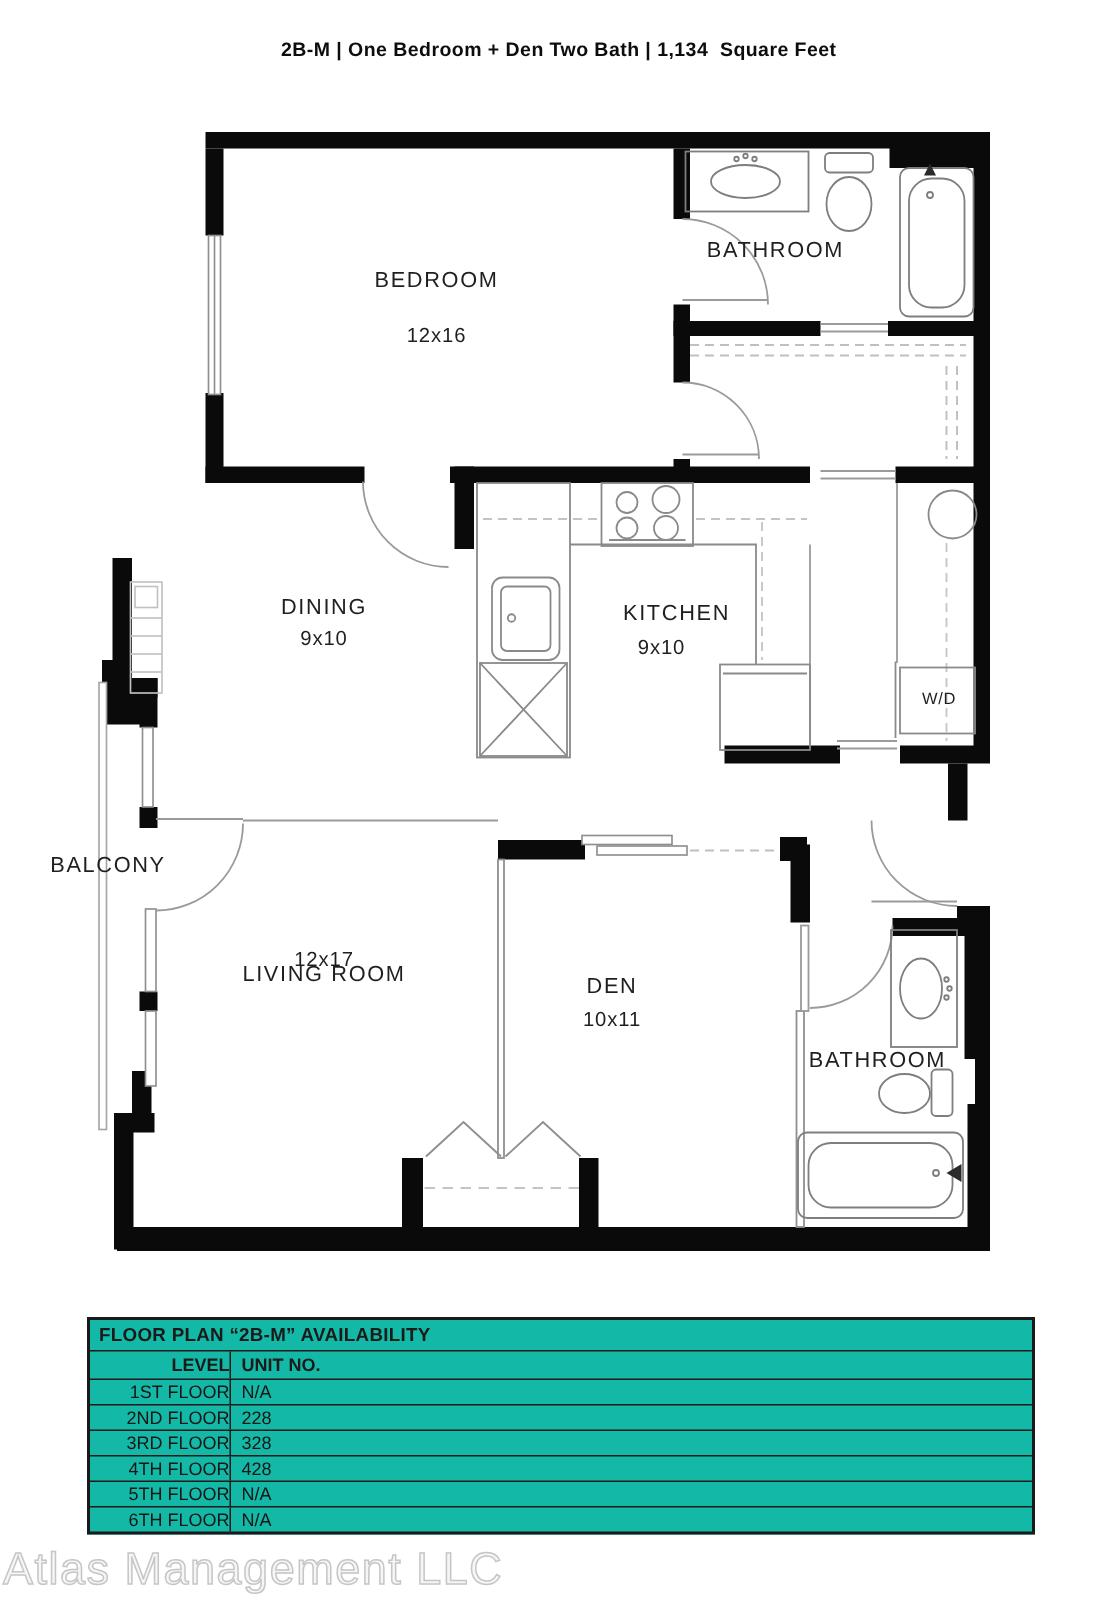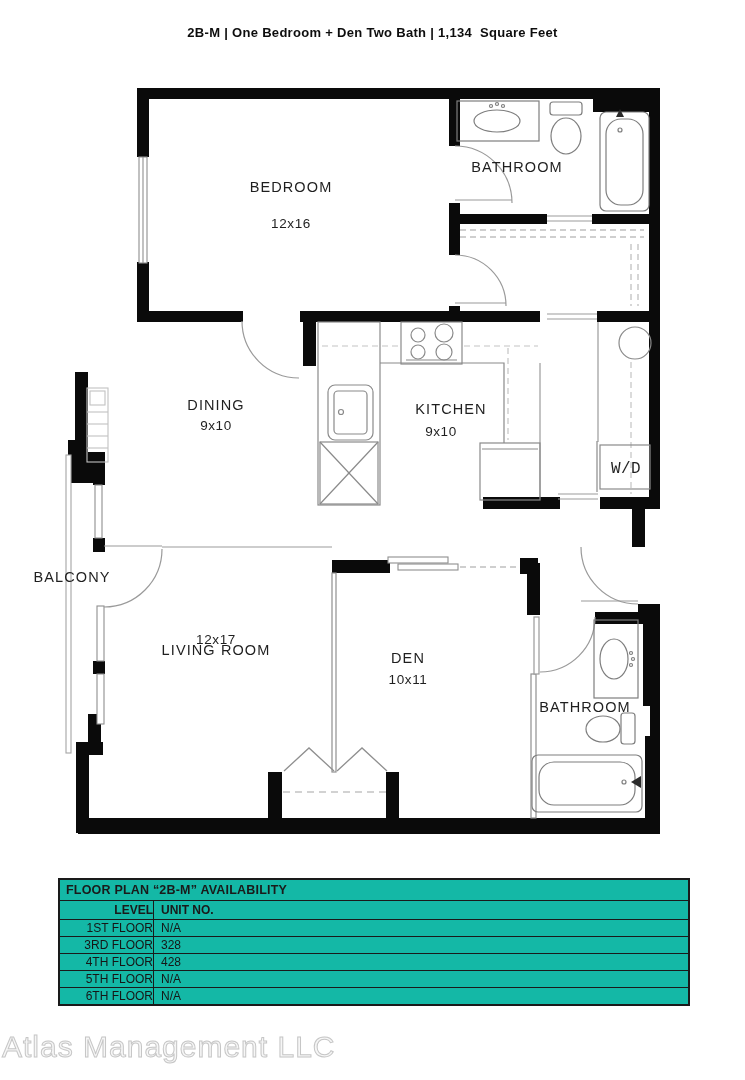--- a/index.html
+++ b/index.html
@@ -4,21 +4,21 @@
 <style>
   html,body{margin:0;padding:0;background:#fff;}
   .page{position:relative;width:745px;height:1080px;background:#fff;overflow:hidden;
         font-family:"Liberation Sans",sans-serif;color:#1a1a1a;}
   .page-title{position:absolute;top:25px;left:50%;transform:translateX(-50%);
         font-size:13px;font-weight:700;letter-spacing:.3px;color:#0d0d0d;white-space:pre;}
   svg.plan{position:absolute;top:0;left:0;}
   .room-label,.room-dims{position:absolute;transform:translateX(-50%);white-space:nowrap;
         font-size:14.5px;letter-spacing:1.1px;color:#1f1f1f;line-height:1;}
   .room-dims{font-size:13.5px;letter-spacing:.6px;}
-  .room-label.small{font-size:16px;letter-spacing:.4px;font-family:Liberation Mono, monospace;}
+  .room-label.small{font-size:11px;letter-spacing:.4px;}
   
   .avail-table{position:absolute;left:58px;top:878px;width:628px;border:2px solid #1a1a1a;background:#14b8a6;}
   .tbl-title{height:20px;line-height:20px;font-size:12.5px;font-weight:700;padding-left:6px;letter-spacing:.2px;}
   .tbl-row{display:flex;border-top:1.5px solid #1a1a1a;}
   .tbl-row .c1{width:87px;flex:none;border-right:1.5px solid #1a1a1a;padding-left:6px;text-align:right;}
   .tbl-row .c2{flex:1;padding-left:7px;}
   .tbl-row.head .c1,.tbl-row.head .c2{font-weight:700;font-size:12px;height:18px;line-height:18px;}
   .tbl-row.data .c1,.tbl-row.data .c2{font-size:12px;height:16px;line-height:16px;color:#161616;}
   .footnote{position:absolute;left:223px;top:1033px;font-size:10.5px;font-style:italic;
         color:#222;z-index:3;letter-spacing:.1px;}
@@ -241,20 +241,24 @@
     <div class="tbl-title">FLOOR PLAN “2B-M” AVAILABILITY</div>
     <div class="tbl-row head">
       <div class="c1">LEVEL</div>
       <div class="c2">UNIT NO.</div>
     </div>
     <div class="tbl-row data">
       <div class="c1">1ST FLOOR</div>
       <div class="c2">N/A</div>
     </div>
     <div class="tbl-row data">
+      <div class="c1">2ND FLOOR</div>
+      <div class="c2">228</div>
+    </div>
+    <div class="tbl-row data">
       <div class="c1">3RD FLOOR</div>
       <div class="c2">328</div>
     </div>
     <div class="tbl-row data">
       <div class="c1">4TH FLOOR</div>
       <div class="c2">428</div>
     </div>
     <div class="tbl-row data">
       <div class="c1">5TH FLOOR</div>
       <div class="c2">N/A</div>

